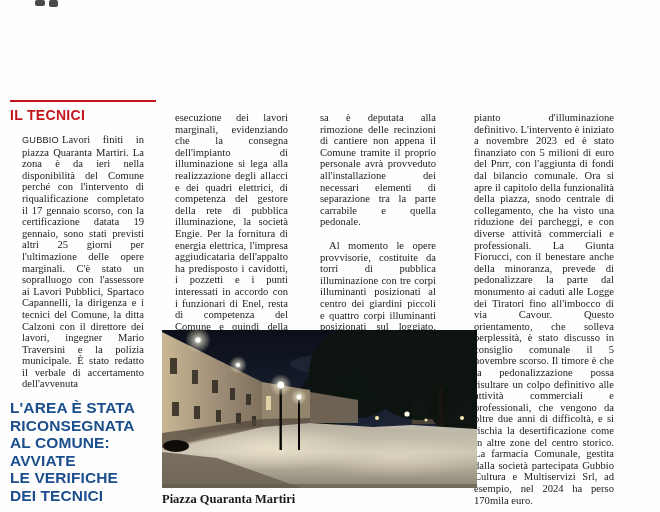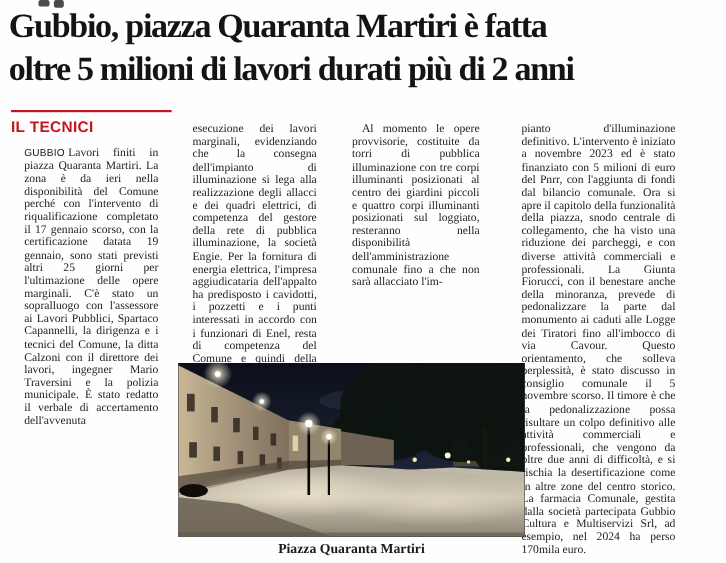--- a/index.html
+++ b/index.html
@@ -28,21 +28,21 @@
   .leadin{
     font-family:"Liberation Sans", sans-serif;font-weight:normal;
     font-size:9.2px;letter-spacing:0.2px;margin-right:3px;color:#1a1a1a;
   }
   .kicker{
     position:absolute;left:10px;top:399px;width:150px;
     font-family:"Liberation Sans", sans-serif;font-weight:bold;
     font-size:15.5px;line-height:17.5px;color:#1b4e8c;white-space:pre-line;
     letter-spacing:0.1px;
   }
-  .photo-block{position:absolute;left:162px;top:330px;width:315px;text-align:center;}
+  .photo-block{position:absolute;left:162px;top:330px;width:315px;}
   .photo-frame{width:315px;height:158px;overflow:hidden;background:#10141f;}
   .photo-caption{
     margin-top:4px;font-family:"Liberation Serif", serif;font-weight:bold;
     font-size:12.5px;color:#1a1a1a;
   }
   .author{
     margin-top:1px;text-align:right;font-weight:bold;font-size:12.5px;color:#111;
     font-family:"Liberation Serif", serif;
   }
   .copyright{
@@ -51,43 +51,48 @@
   }
 </style>
 </head>
 <body>
 
 <div class="page">
 
   <div class="smudge" style="left:35px;top:0;width:10px;height:6px;"></div>
   <div class="smudge" style="left:49px;top:0;width:9px;height:7px;"></div>
 
-  <h1 class="headline">Gubbio, piazza Quaranta Martiri è fatta
-oltre 5 milioni di lavori durati più di 2 anni</h1>
 
   <div class="col col1" style="left:10px;width:146px;">
     <div class="section-rule"></div>
     <div class="section-label">IL TECNICI</div>
     <p class="body-text"><span class="leadin">GUBBIO</span><span>Lavori finiti in piazza Quaranta Martiri. La zona è da ieri nella disponibilità del Comune perché con l'intervento di riqualificazione completato il 17 gennaio scorso, con la certificazione datata 19 gennaio, sono stati previsti altri 25 giorni per l'ultimazione delle opere marginali. C'è stato un sopralluogo con l'assessore ai Lavori Pubblici, Spartaco Capannelli, la dirigenza e i tecnici del Comune, la ditta Calzoni con il direttore dei lavori, ingegner Mario Traversini e la polizia municipale. È stato redatto il verbale di accertamento dell'avvenuta</span></p>
   </div>
 
   <div class="col" style="left:163px;width:137px;">
     <p class="body-text">esecuzione dei lavori marginali, evidenziando che la consegna dell'impianto di illuminazione si lega alla realizzazione degli allacci e dei quadri elettrici, di competenza del gestore della rete di pubblica illuminazione, la società Engie. Per la fornitura di energia elettrica, l'impresa aggiudicataria dell'appalto ha predisposto i cavidotti, i pozzetti e i punti interessati in accordo con i funzionari di Enel, resta di competenza del Comune e quindi della società Engie provvedere alla richiesta degli allacci e tutti i risvolti tecnici connessi. L'impre-</p>
   </div>
 
   <div class="col" style="left:308px;width:140px;">
+    <p class="body-text">sa è deputata alla rimozione delle recinzioni di cantiere non appena il Comune tramite il proprio personale avrà provveduto all'installazione dei necessari elementi di separazione tra la parte carrabile e quella pedonale.</p>
     <p class="body-text indent">Al momento le opere provvisorie, costituite da torri di pubblica illuminazione con tre corpi illuminanti posizionati al centro dei giardini piccoli e quattro corpi illuminanti posizionati sul loggiato, resteranno nella disponibilità dell'amministrazione comunale fino a che non sarà allacciato l'im-</p>
   </div>
 
   <div class="col" style="left:462px;width:164px;">
     <p class="body-text">pianto d'illuminazione definitivo. L'intervento è iniziato a novembre 2023 ed è stato finanziato con 5 milioni di euro del Pnrr, con l'aggiunta di fondi dal bilancio comunale. Ora si apre il capitolo della funzionalità della piazza, snodo centrale di collegamento, che ha visto una riduzione dei parcheggi, e con diverse attività commerciali e professionali. La Giunta Fiorucci, con il benestare anche della minoranza, prevede di pedonalizzare la parte dal monumento ai caduti alle Logge dei Tiratori fino all'imbocco di via Cavour. Questo orientamento, che solleva perplessità, è stato discusso in consiglio comunale il 5 novembre scorso. Il timore è che la pedonalizzazione possa risultare un colpo definitivo alle attività commerciali e professionali, che vengono da oltre due anni di difficoltà, e si rischia la desertificazione come in altre zone del centro storico. La farmacia Comunale, gestita dalla società partecipata Gubbio Cultura e Multiservizi Srl, ad esempio, nel 2024 ha perso 170mila euro.</p>
     <div class="author">Giunta Boccucci</div>
     <div class="copyright">© RIPRODUZIONE RISERVATA</div>
   </div>
 
+  <div class="kicker">L'AREA È STATA
+RICONSEGNATA
+AL COMUNE:
+AVVIATE
+LE VERIFICHE
+DEI TECNICI</div>
 
   <div class="photo-block">
     <div class="photo-frame">
       <svg viewBox="0 0 315 158" width="315" height="158" preserveAspectRatio="none" xmlns="http://www.w3.org/2000/svg">
         <defs>
           <linearGradient id="sky" x1="0" y1="0" x2="0" y2="1">
             <stop offset="0" stop-color="#0b0f1a"></stop>
             <stop offset="0.6" stop-color="#1c2334"></stop>
             <stop offset="1" stop-color="#2e3344"></stop>
           </linearGradient>

